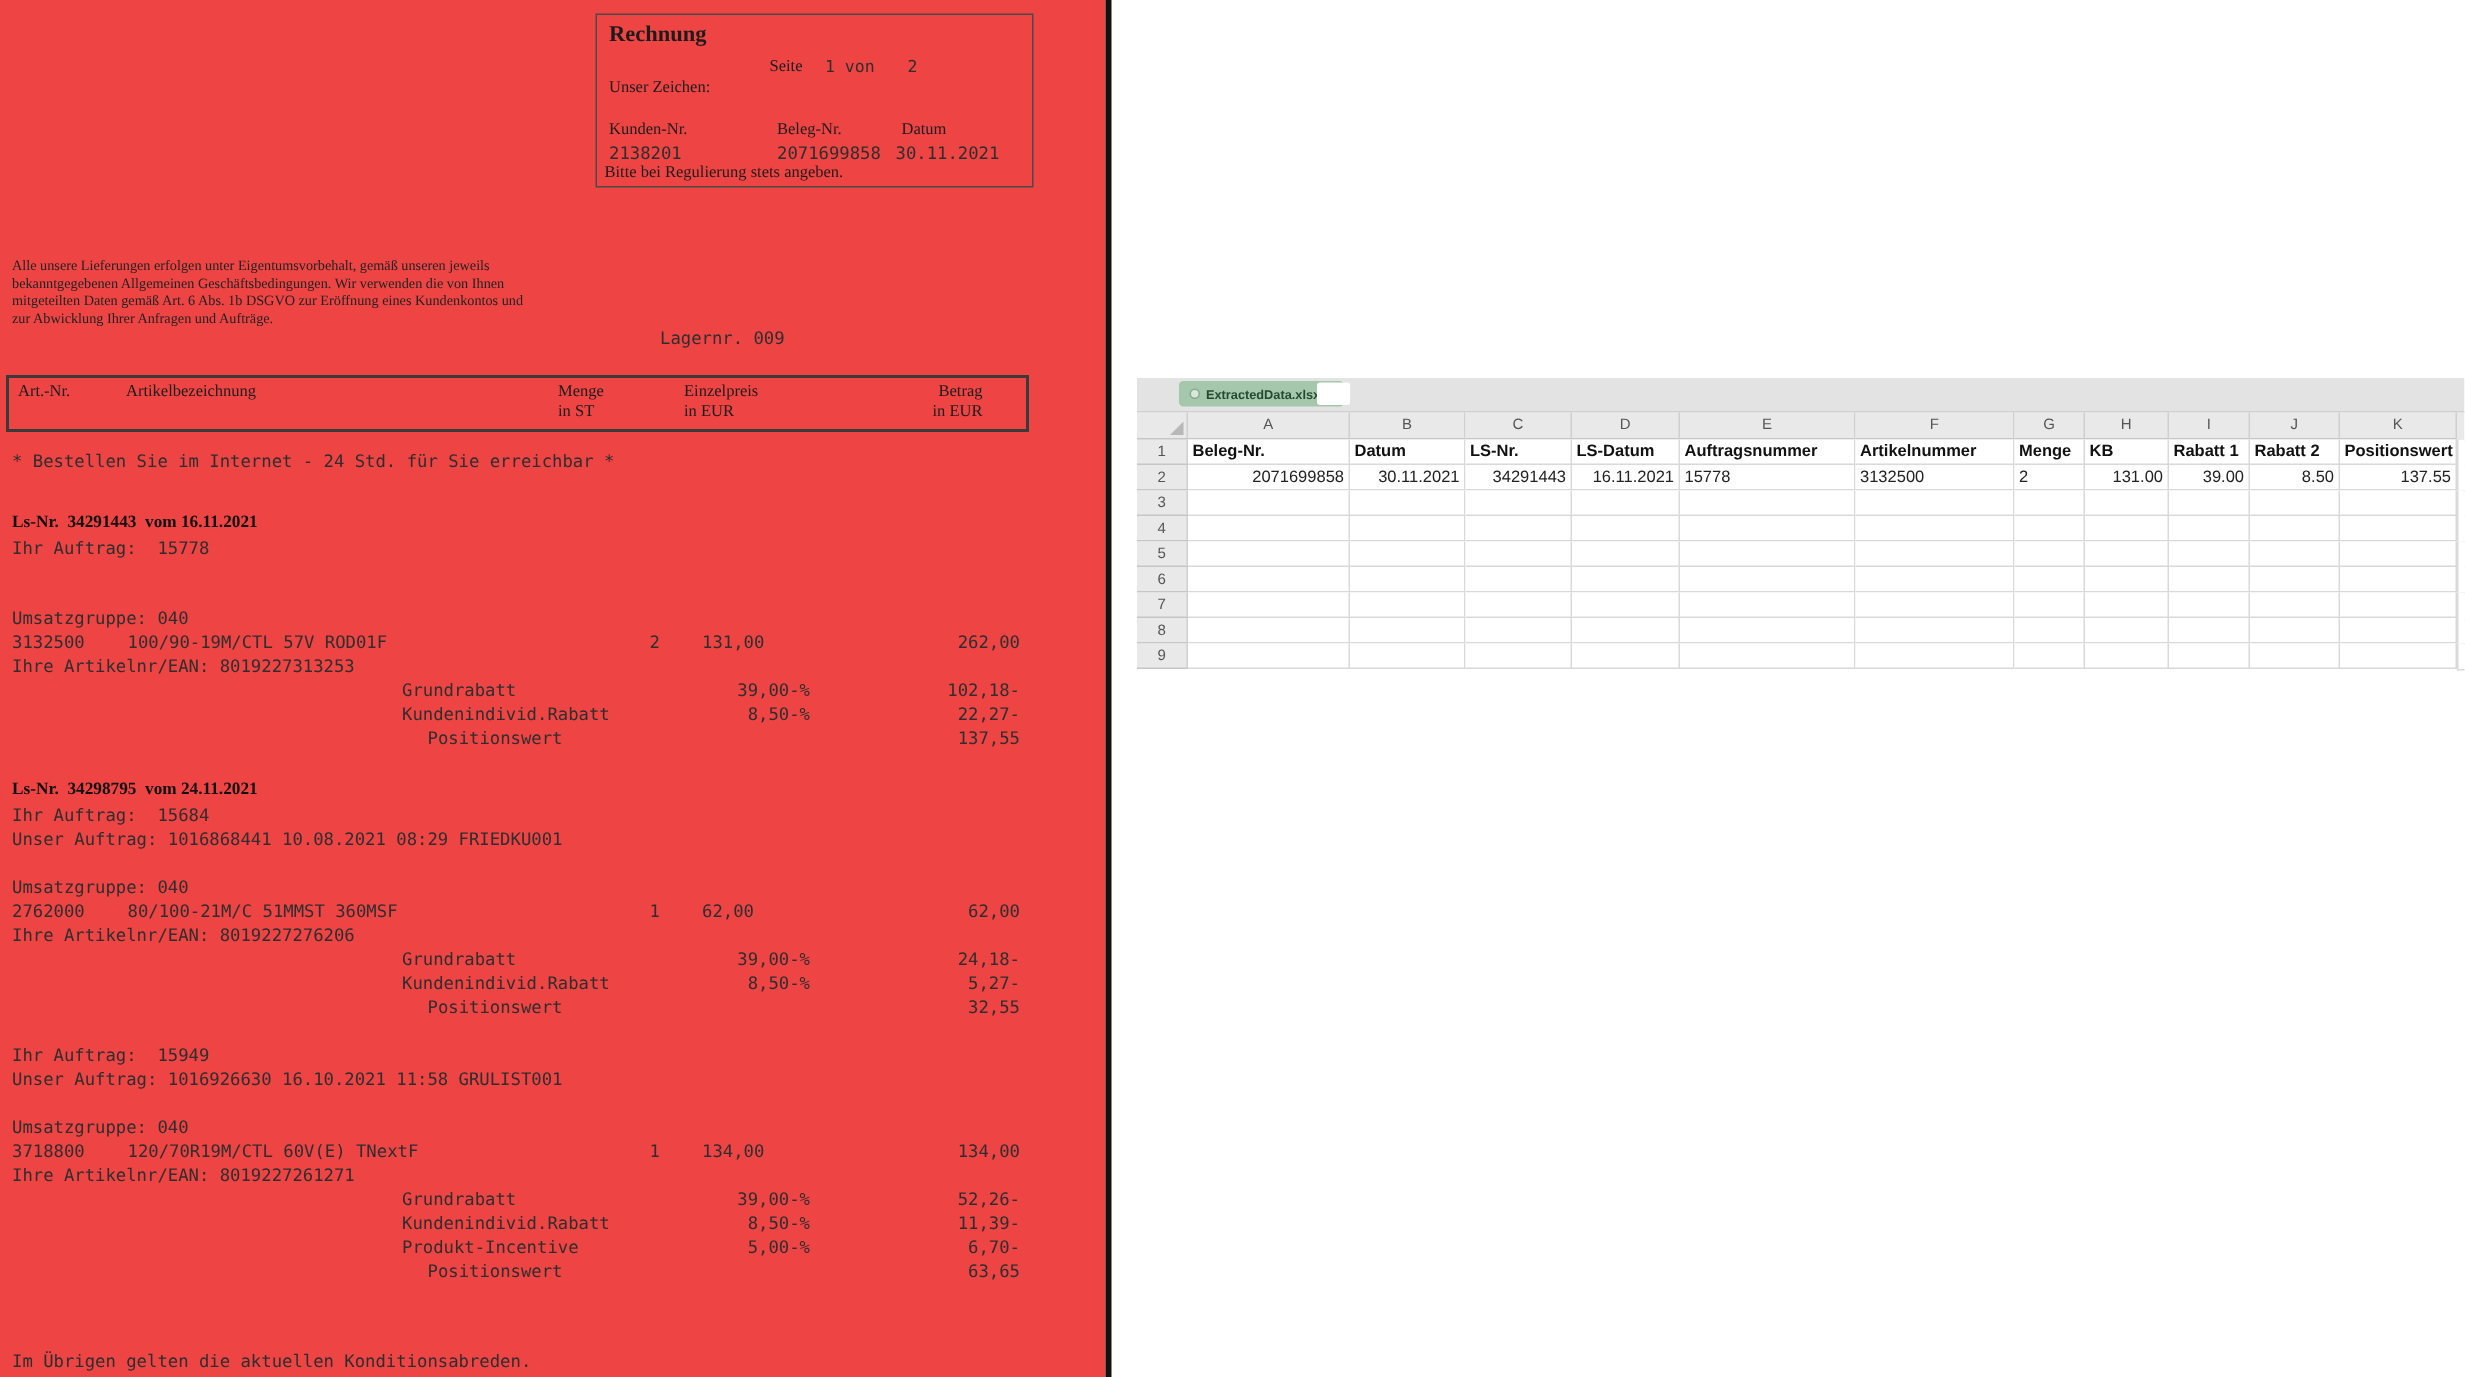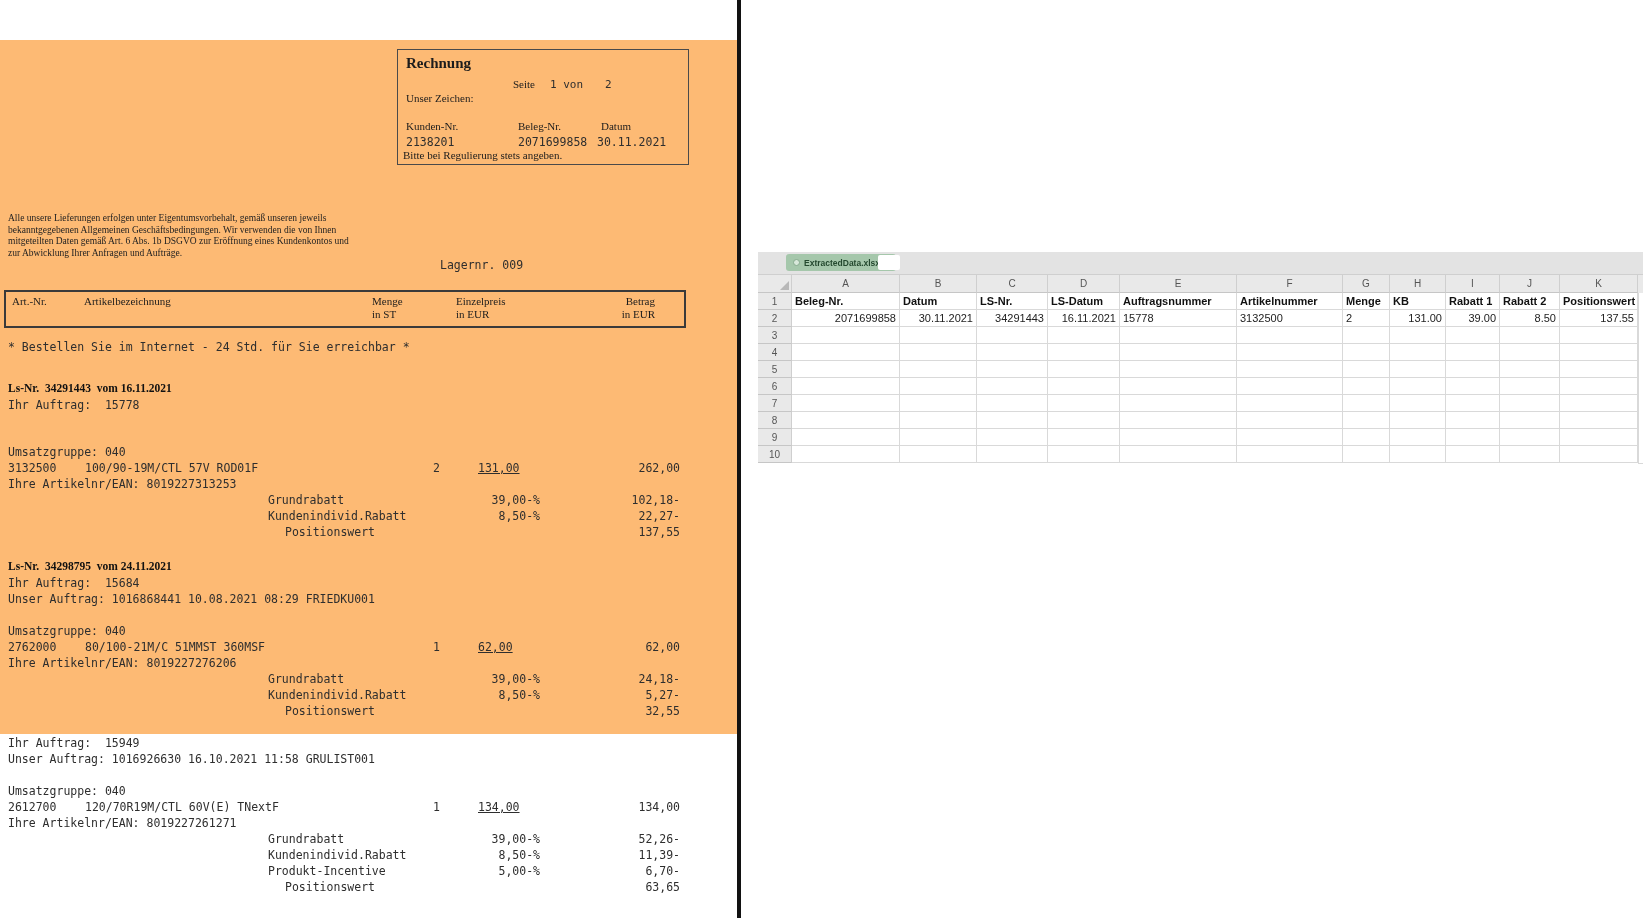--- a/index.html
+++ b/index.html
@@ -1,21 +1,21 @@
 <!DOCTYPE html>
 <html><head>
 <meta charset="utf-8">
 <style>
   html,body { margin:0; padding:0; }
   body {
     width:1643px; height:918px; position:relative; overflow:hidden;
     background:#ffffff; font-family:"Liberation Sans", sans-serif;
   }
   
-  .doc-pane { position:absolute; left:0; top:0; width:737px; height:694px; background:#fdba74;margin-top:40px; }
+  .doc-pane { position:absolute; left:0; top:0; width:737px; height:918px; background:#ef4444; }
   .mono { font-family:"DejaVu Sans Mono", monospace; font-size:11.5px; color:#2e2e2e; white-space:pre; }
   .serif { font-family:"Liberation Serif", serif; color:#1c1c1c; }
 
   .hbox { position:absolute; left:397px; top:9px; width:290px; height:114px; border:1.5px solid #4a4a4a; }
   .hbox .title { position:absolute; left:8px; top:5px; font-size:15px; font-weight:bold; }
   .hbox .seite-label { position:absolute; left:115px; top:28px; font-size:11px; }
   .hbox .seite-l { position:absolute; left:152px; top:28px; font-size:11px; }
   .hbox .seite-r { position:absolute; left:207px; top:28px; font-size:11px; }
   .hbox .uz { position:absolute; left:8px; top:42px; font-size:11px; }
   .hbox .lab-k { position:absolute; left:8px;  top:70px; font-size:11px; }
@@ -39,21 +39,21 @@
   .th-betrag { position:absolute; right:29px; top:3px; text-align:right; }
   .th2 { display:block; }
 
   .dline { position:absolute; left:8px; width:680px; height:16px; }
   .dline span { position:absolute; top:0; }
   .sp-full  { left:0; }
   .sp-bold  { font-weight:bold; color:#111;font-family:Liberation Serif, serif; }
   .sp-art   { left:0; }
   .sp-bez   { left:77px; }
   .sp-menge { left:380px; width:52px; text-align:right; }
-  .sp-ep    { left:470px;text-decoration:underline; }
+  .sp-ep    { left:460px; }
   .sp-dlabel{ left:260px; }
   .sp-plabel{ left:277px; }
   .sp-pct   { left:432px; width:100px; text-align:right; }
   .sp-amt   { left:552px; width:120px; text-align:right; }
 
   
   .divider { position:absolute; left:737px; top:0; width:4px; height:918px; background:#121212; }
 
   
   .sheet { position:absolute; left:758px; top:252px; width:885px; }
@@ -183,21 +183,21 @@
   </div>
   <div class="dline mono" style="top:664px">
     <span class="sp-plabel">Positionswert</span>
     <span class="sp-amt">32,55</span>
   </div>
 
   <div class="dline mono" style="top:696px"><span class="sp-full">Ihr Auftrag:  15949</span></div>
   <div class="dline mono" style="top:712px"><span class="sp-full">Unser Auftrag: 1016926630 16.10.2021 11:58 GRULIST001</span></div>
   <div class="dline mono" style="top:744px"><span class="sp-full">Umsatzgruppe: 040</span></div>
   <div class="dline mono" style="top:760px">
-    <span class="sp-art">2612700</span>
+    <span class="sp-art">3718800</span>
     <span class="sp-bez">120/70R19M/CTL 60V(E) TNextF</span>
     <span class="sp-menge">1</span>
     <span class="sp-ep">134,00</span>
     <span class="sp-amt">134,00</span>
   </div>
   <div class="dline mono" style="top:776px"><span class="sp-full">Ihre Artikelnr/EAN: 8019227261271</span></div>
   <div class="dline mono" style="top:792px">
     <span class="sp-dlabel">Grundrabatt</span>
     <span class="sp-pct">39,00-%</span>
     <span class="sp-amt">52,26-</span>
@@ -375,29 +375,14 @@
         <div class="gcell" style="width: 72px; flex: 0 0 72px; justify-content: flex-end; height: 17px;"></div>
         <div class="gcell" style="width: 117px; flex: 0 0 117px; height: 17px;"></div>
         <div class="gcell" style="width: 106px; flex: 0 0 106px; height: 17px;"></div>
         <div class="gcell" style="width: 47px; flex: 0 0 47px; height: 17px;"></div>
         <div class="gcell" style="width: 56px; flex: 0 0 56px; justify-content: flex-end; height: 17px;"></div>
         <div class="gcell" style="width: 54px; flex: 0 0 54px; justify-content: flex-end; height: 17px;"></div>
         <div class="gcell" style="width: 60px; flex: 0 0 60px; justify-content: flex-end; height: 17px;"></div>
         <div class="gcell" style="width: 78px; flex: 0 0 78px; justify-content: flex-end; height: 17px;"></div>
         <div class="filler-cell" style="width: 5px; flex: 0 0 5px; height: 17px;"></div>
       </div>
-      <div class="grow" style="height: 17px;">
-        <div class="ghead" style="width: 34px; flex: 0 0 34px; height: 17px;">10</div>
-        <div class="gcell" style="width: 108px; flex: 0 0 108px; justify-content: flex-end; height: 17px;"></div>
-        <div class="gcell" style="width: 77px; flex: 0 0 77px; justify-content: flex-end; height: 17px;"></div>
-        <div class="gcell" style="width: 71px; flex: 0 0 71px; justify-content: flex-end; height: 17px;"></div>
-        <div class="gcell" style="width: 72px; flex: 0 0 72px; justify-content: flex-end; height: 17px;"></div>
-        <div class="gcell" style="width: 117px; flex: 0 0 117px; height: 17px;"></div>
-        <div class="gcell" style="width: 106px; flex: 0 0 106px; height: 17px;"></div>
-        <div class="gcell" style="width: 47px; flex: 0 0 47px; height: 17px;"></div>
-        <div class="gcell" style="width: 56px; flex: 0 0 56px; justify-content: flex-end; height: 17px;"></div>
-        <div class="gcell" style="width: 54px; flex: 0 0 54px; justify-content: flex-end; height: 17px;"></div>
-        <div class="gcell" style="width: 60px; flex: 0 0 60px; justify-content: flex-end; height: 17px;"></div>
-        <div class="gcell" style="width: 78px; flex: 0 0 78px; justify-content: flex-end; height: 17px;"></div>
-        <div class="filler-cell" style="width: 5px; flex: 0 0 5px; height: 17px;"></div>
-      </div>
     </div>
 </div>
 
 </body></html>

